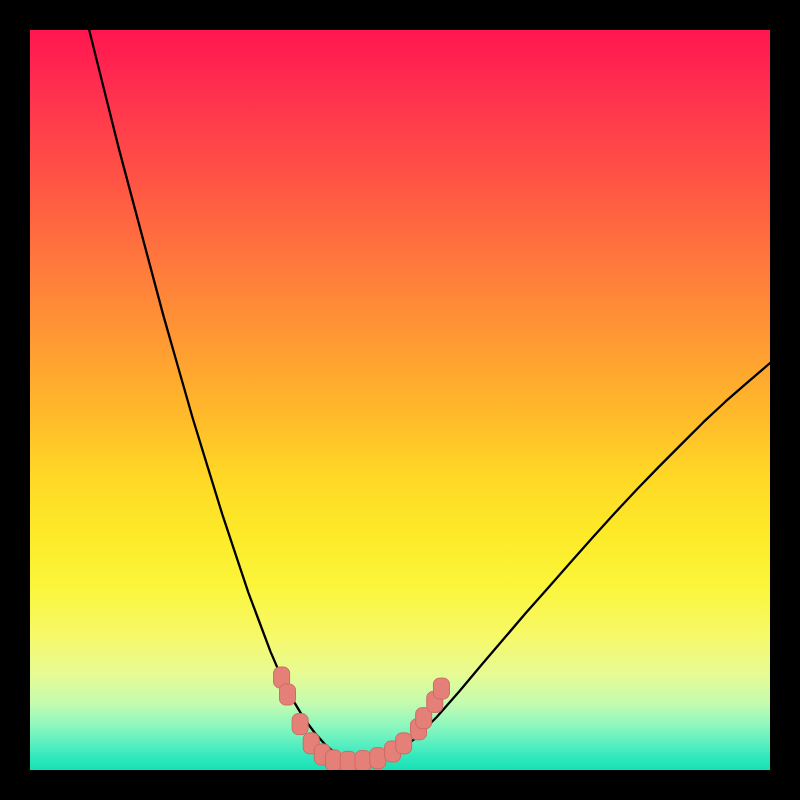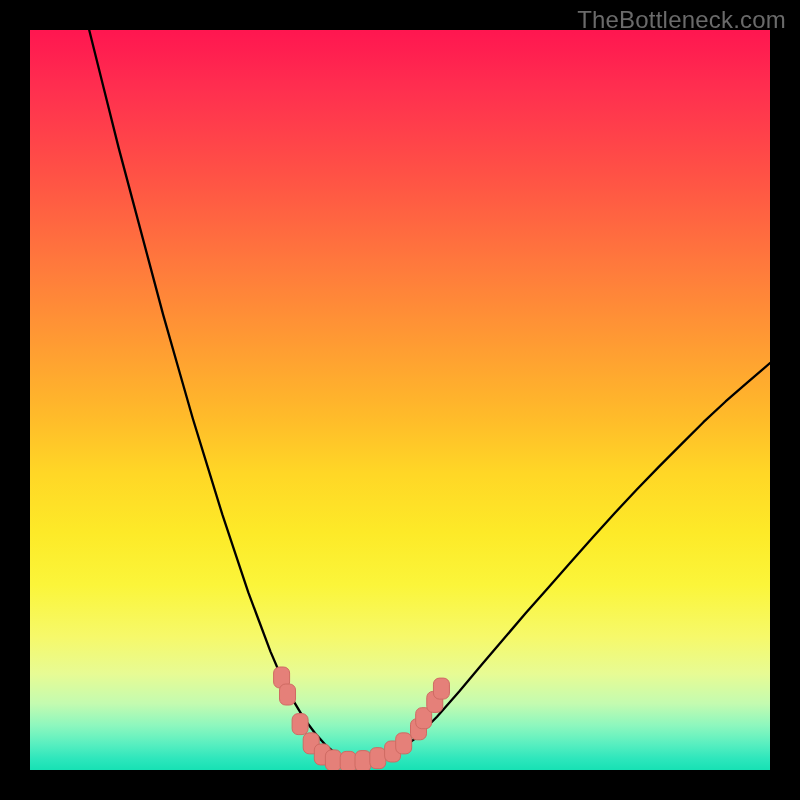--- a/index.html
+++ b/index.html
@@ -88,14 +88,13 @@
           <rect x="339.80" y="717.66" width="16" height="21" rx="6" ry="6" fill="#e58079" stroke="#cf6a63" stroke-width="1"></rect>
           <rect x="354.60" y="711.00" width="16" height="21" rx="6" ry="6" fill="#e58079" stroke="#cf6a63" stroke-width="1"></rect>
           <rect x="365.70" y="702.86" width="16" height="21" rx="6" ry="6" fill="#e58079" stroke="#cf6a63" stroke-width="1"></rect>
           <rect x="380.50" y="688.80" width="16" height="21" rx="6" ry="6" fill="#e58079" stroke="#cf6a63" stroke-width="1"></rect>
           <rect x="385.68" y="677.70" width="16" height="21" rx="6" ry="6" fill="#e58079" stroke="#cf6a63" stroke-width="1"></rect>
           <rect x="396.78" y="661.42" width="16" height="21" rx="6" ry="6" fill="#e58079" stroke="#cf6a63" stroke-width="1"></rect>
           <rect x="403.44" y="648.10" width="16" height="21" rx="6" ry="6" fill="#e58079" stroke="#cf6a63" stroke-width="1"></rect>
         </g>
     </svg>
   </div>
-  <div class="watermark">TheBottleneck.com</div>
 </div>
 
 </body></html>

